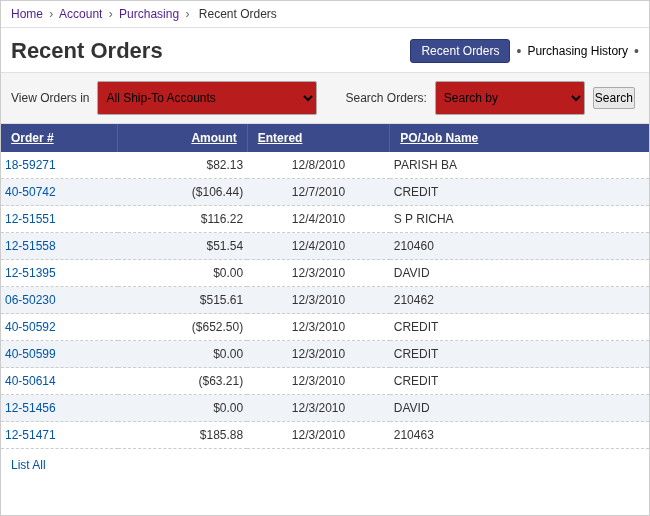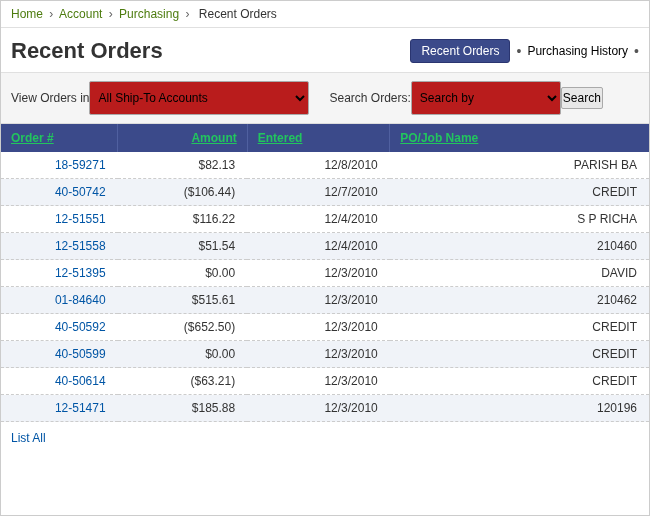--- a/index.html
+++ b/index.html
@@ -12,21 +12,21 @@
       min-height: 516px;
       border: 1px solid #ccc;
     }
     #breadcrumb {
       padding: 6px 10px;
       font-size: 12px;
       border-bottom: 1px solid #e0e0e0;
       background: #fff;
     }
     #breadcrumb a {
-      color: #4d7c0f;
+      color: #4c1d95;
       text-decoration: none;
     }
     #breadcrumb span { color: #666; margin: 0 3px; }
     #breadcrumb .current { color: #333; }
 
     #header-bar {
       display: flex;
       align-items: center;
       justify-content: space-between;
       padding: 10px 10px 8px 10px;
@@ -57,20 +57,21 @@
       text-decoration: none;
       font-size: 12px;
     }
 
     #filter-bar {
       display: flex;
       align-items: center;
       padding: 8px 10px;
       background: #f5f5f5;
       border-bottom: 1px solid #ddd;
+      gap: 8px;
     }
     #filter-bar label {
       font-size: 12px;
       color: #333;
       white-space: nowrap;
     }
     #filter-bar select {
       font-size: 12px;
       padding: 8px 4px;
       border: 1px solid #aaa;
@@ -99,39 +100,38 @@
     }
     #orders-table thead th {
       padding: 7px 10px;
       text-align: left;
       font-size: 12px;
       font-weight: bold;
       border-right: 1px solid #5060a0;
     }
     #orders-table thead th:last-child { border-right: none; }
     #orders-table thead th a {
-      color: #22c55e;
+      color: #ffffff;
       text-decoration: underline;
     }
     #orders-table thead th.amount-col { text-align: right; }
 
     #orders-table tbody tr {
       border-bottom: 1px dashed #ccc;
     }
     #orders-table tbody tr:nth-child(even) {
       background: #f0f3f8;
     }
     #orders-table tbody tr:nth-child(odd) {
       background: #fff;
     }
     #orders-table tbody td {
-      padding: 6px 12px;
+      padding: 6px 4px;
       font-size: 12px;
       vertical-align: middle;
-      text-align: right;
     }
     #orders-table tbody td a {
       color: #0055a5;
       text-decoration: none;
     }
     .amount-col { text-align: right; }
     .date-col { text-align: center; }
     .po-col { text-align: left; padding-left: 20px; }
 
     #list-all-row {
@@ -223,21 +223,21 @@
         <td class="date-col">12/4/2010</td>
         <td class="po-col">210460</td>
       </tr>
       <tr>
         <td><a href="#">12-51395</a></td>
         <td class="amount-col">$0.00</td>
         <td class="date-col">12/3/2010</td>
         <td class="po-col">DAVID</td>
       </tr>
       <tr>
-        <td><a href="#">01-84640</a></td>
+        <td><a href="#">06-50230</a></td>
         <td class="amount-col">$515.61</td>
         <td class="date-col">12/3/2010</td>
         <td class="po-col">210462</td>
       </tr>
       <tr>
         <td><a href="#">40-50592</a></td>
         <td class="amount-col">($652.50)</td>
         <td class="date-col">12/3/2010</td>
         <td class="po-col">CREDIT</td>
       </tr>
@@ -247,23 +247,29 @@
         <td class="date-col">12/3/2010</td>
         <td class="po-col">CREDIT</td>
       </tr>
       <tr>
         <td><a href="#">40-50614</a></td>
         <td class="amount-col">($63.21)</td>
         <td class="date-col">12/3/2010</td>
         <td class="po-col">CREDIT</td>
       </tr>
       <tr>
+        <td><a href="#">12-51456</a></td>
+        <td class="amount-col">$0.00</td>
+        <td class="date-col">12/3/2010</td>
+        <td class="po-col">DAVID</td>
+      </tr>
+      <tr>
         <td><a href="#">12-51471</a></td>
         <td class="amount-col">$185.88</td>
         <td class="date-col">12/3/2010</td>
-        <td class="po-col">120196</td>
+        <td class="po-col">210463</td>
       </tr>
     </tbody>
 </table>
 
 <div id="list-all-row">
   <a href="#">List All</a>
 </div>
 
 </body></html>

